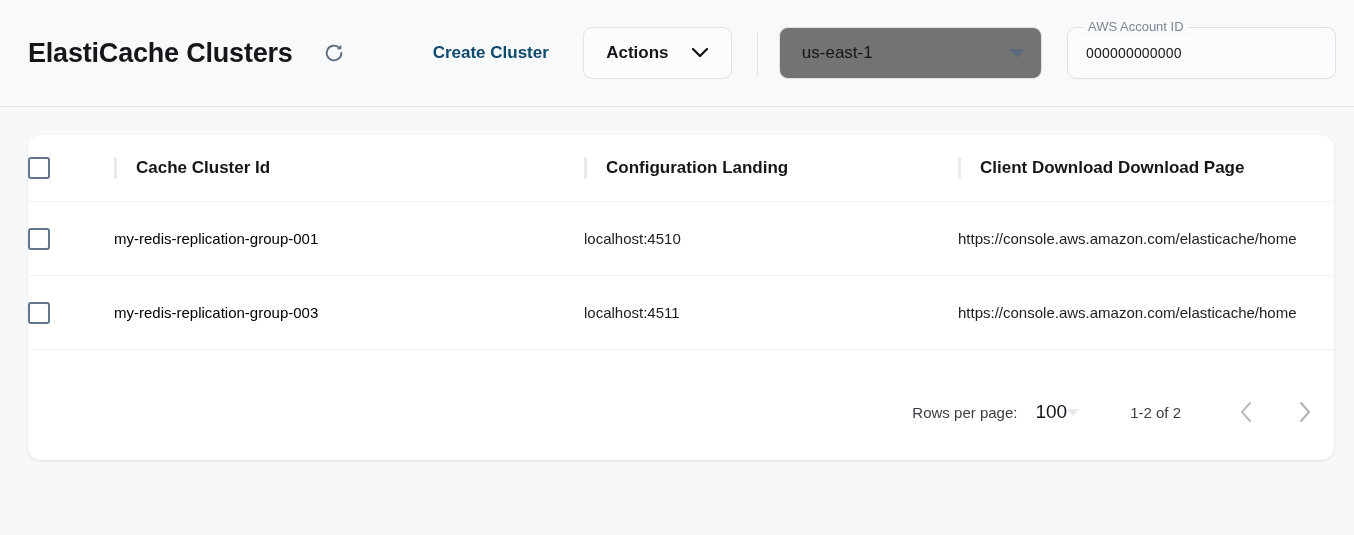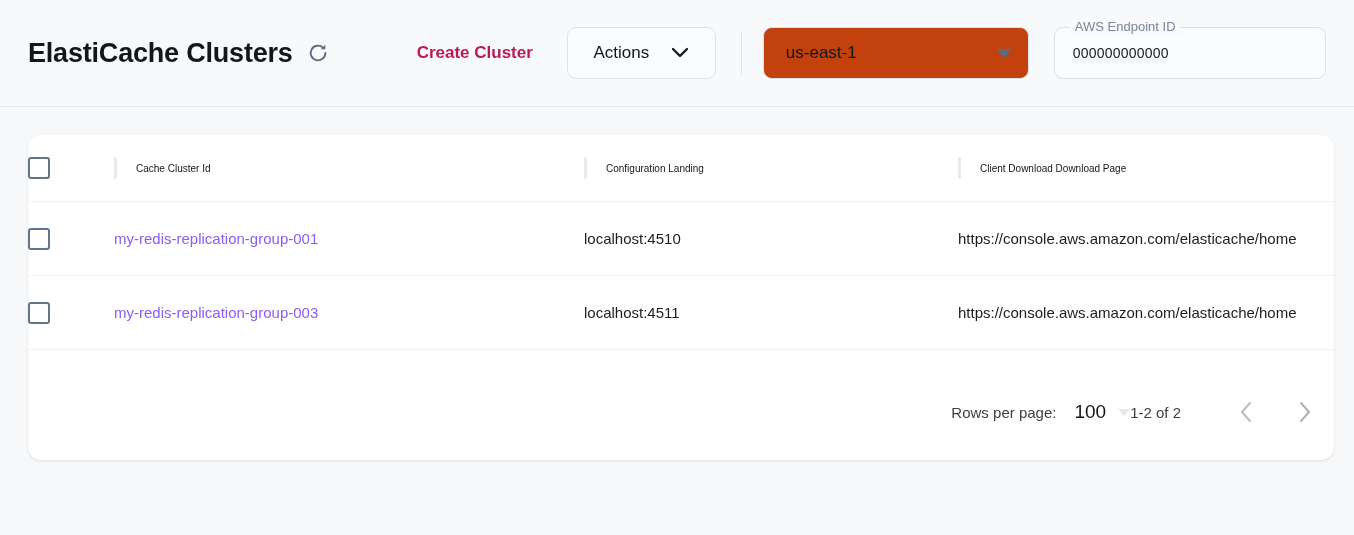--- a/index.html
+++ b/index.html
@@ -21,21 +21,21 @@
     box-sizing: border-box;
     background: #f8f9fb;
     border-bottom: 1px solid #e3e6ea;
     display: flex;
     align-items: center;
     padding: 0 18px 0 28px;
   }
   .title-group {
     display: flex;
     align-items: center;
-    gap: 12px;
+    gap: 28px;
   }
   .page-title {
     font-size: 27px;
     font-weight: bold;
     letter-spacing: -0.2px;
     color: #14161a;
     white-space: nowrap;
   }
   .refresh-btn {
     width: 26px;
@@ -44,21 +44,21 @@
     align-items: center;
     justify-content: center;
     cursor: pointer;
   }
   .refresh-btn svg { display: block; }
 
   .create-link {
     margin-left: 86px;
     font-size: 17px;
     font-weight: bold;
-    color: #be185d;
+    color: #0c4a6e;
     cursor: pointer;
     white-space: nowrap;
   }
 
   .actions-btn {
     margin-left: 34px;
     height: 52px;
     box-sizing: border-box;
     min-width: 149px;
     padding: 0 20px;
@@ -66,39 +66,39 @@
     border-radius: 9px;
     background: #fbfcfd;
     display: flex;
     align-items: center;
     justify-content: center;
     gap: 22px;
     cursor: pointer;
   }
   .actions-label {
     font-size: 17px;
-    font-weight: normal;
+    font-weight: bold;
     color: #14161a;
   }
 
   .vdivider {
     width: 1px;
     height: 44px;
     background: #e0e3e8;
     margin-left: 25px;
   }
 
   .region-select {
     margin-left: 21px;
     width: 266px;
     height: 52px;
     box-sizing: border-box;
     border: 1px solid #dfe2e7;
     border-radius: 9px;
-    background: #c2410c;
+    background: #737373;
     display: flex;
     align-items: center;
     padding: 0 16px 0 22px;
     cursor: pointer;
   }
   .region-value {
     font-size: 17px;
     color: #14161a;
     flex: 1;
   }
@@ -179,22 +179,22 @@
     height: 100%;
   }
   .col-sep {
     width: 3px;
     height: 22px;
     background: #e8eaee;
     border-radius: 2px;
     margin-right: 19px;
   }
   .th-label {
-    font-size: 10px;
-    font-weight: normal;
+    font-size: 17px;
+    font-weight: bold;
     color: #14161a;
     white-space: nowrap;
   }
 
   .checkcell {
     padding-left: 64px;
   }
   .checkbox {
     width: 22px;
     height: 22px;
@@ -206,21 +206,21 @@
   }
 
   tbody td {
     height: 73px;
     border-bottom: 1px solid #f1f2f4;
     font-size: 15px;
     color: #1b1d21;
   }
   .cell-pad { padding-left: 22px; white-space: nowrap; }
   .cluster-link {
-    color: #8b5cf6;
+    color: #000000;
     cursor: pointer;
     white-space: nowrap;
   }
 
   
   .pager {
     position: absolute;
     right: 8px;
     bottom: 28px;
     display: flex;
@@ -228,37 +228,37 @@
     height: 40px;
   }
   .pager-label {
     font-size: 15px;
     color: #3a3f46;
     white-space: nowrap;
   }
   .rows-select {
     display: flex;
     align-items: center;
-    gap: 12px;
     margin-left: 18px;
     cursor: pointer;
   }
   .rows-value {
     font-size: 19px;
     color: #14161a;
   }
   .caret-sm {
     width: 0; height: 0;
     border-left: 6px solid transparent;
     border-right: 6px solid transparent;
     border-top: 7px solid #e7e9ee;
   }
   .range-label {
     font-size: 15px;
     color: #3a3f46;
+    margin-left: 51px;
     white-space: nowrap;
   }
   .nav-btn {
     width: 44px;
     height: 40px;
     display: flex;
     align-items: center;
     justify-content: center;
     cursor: pointer;
   }
@@ -293,21 +293,21 @@
   </div>
 
   <div class="vdivider"></div>
 
   <div class="region-select">
     <span class="region-value">us-east-1</span>
     <span class="caret"></span>
   </div>
 
   <div class="account-field">
-    <span class="account-legend">AWS Endpoint ID</span>
+    <span class="account-legend">AWS Account ID</span>
     <span class="account-value">000000000000</span>
   </div>
 
 </div>
 
 <div class="content">
   <div class="card">
 
     <table class="grid">
       <colgroup>

